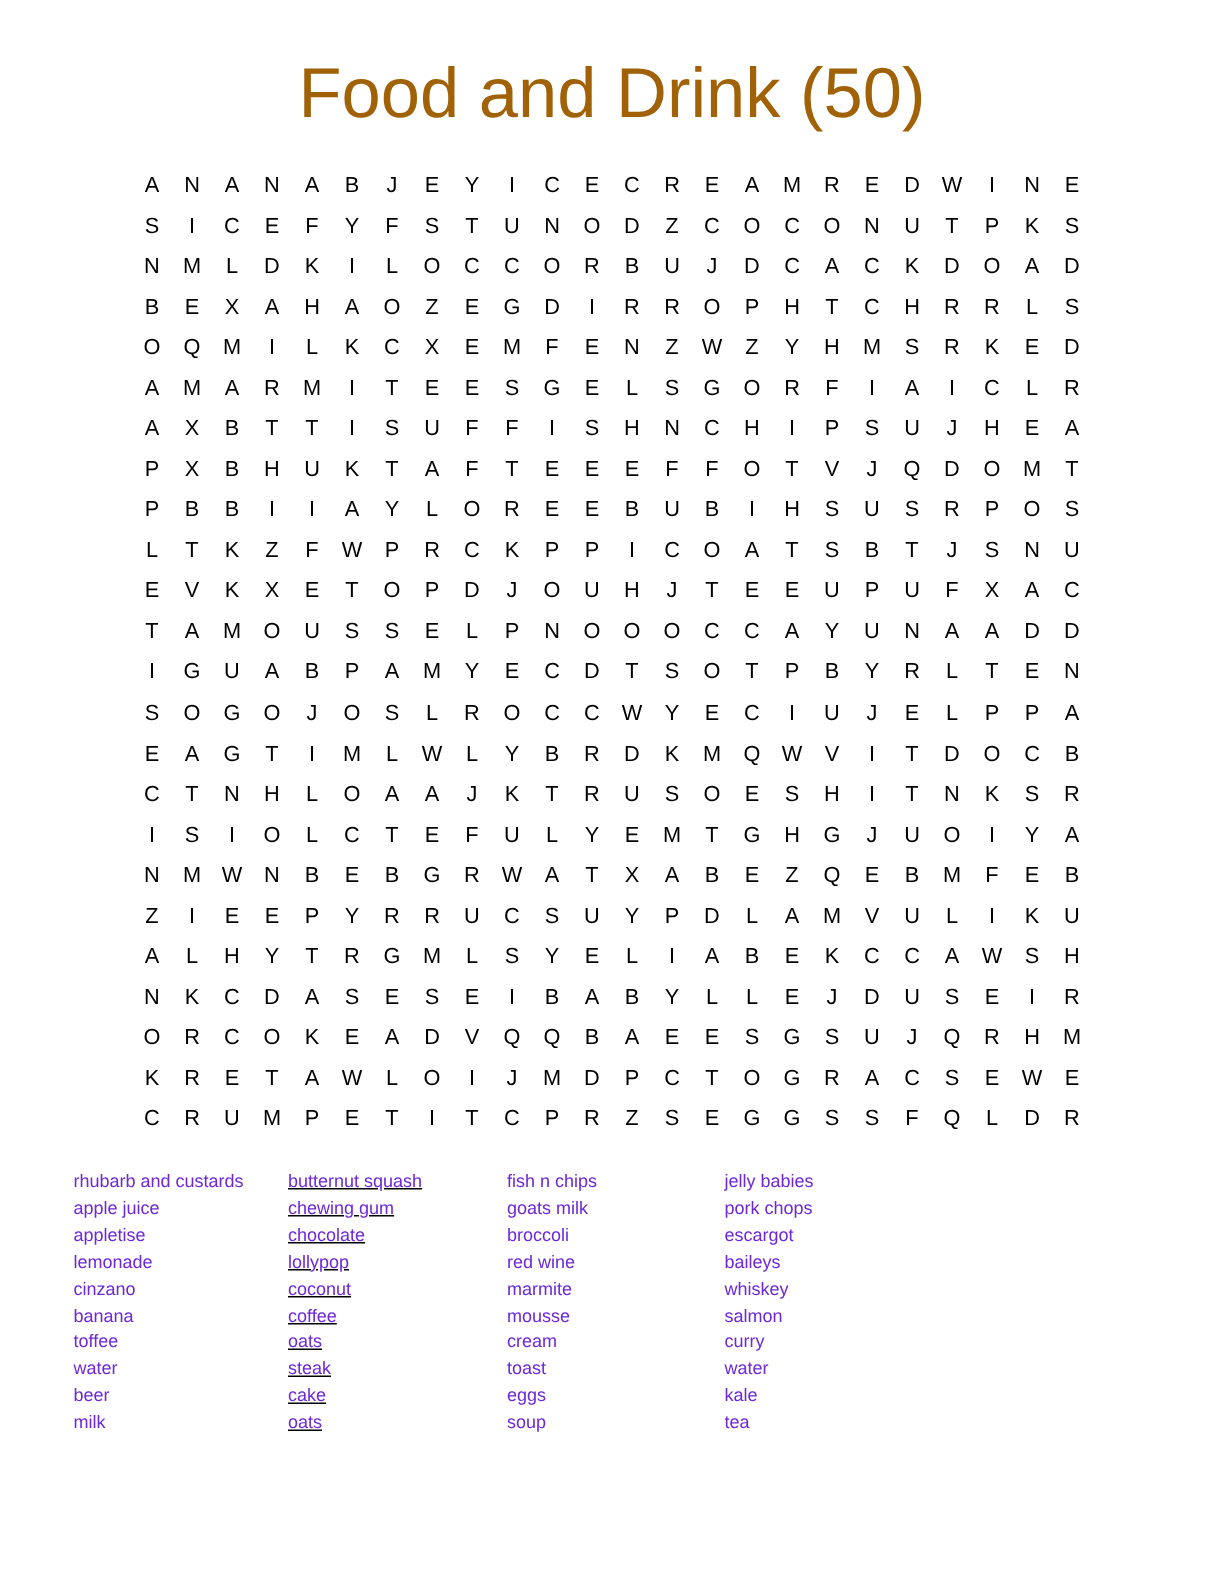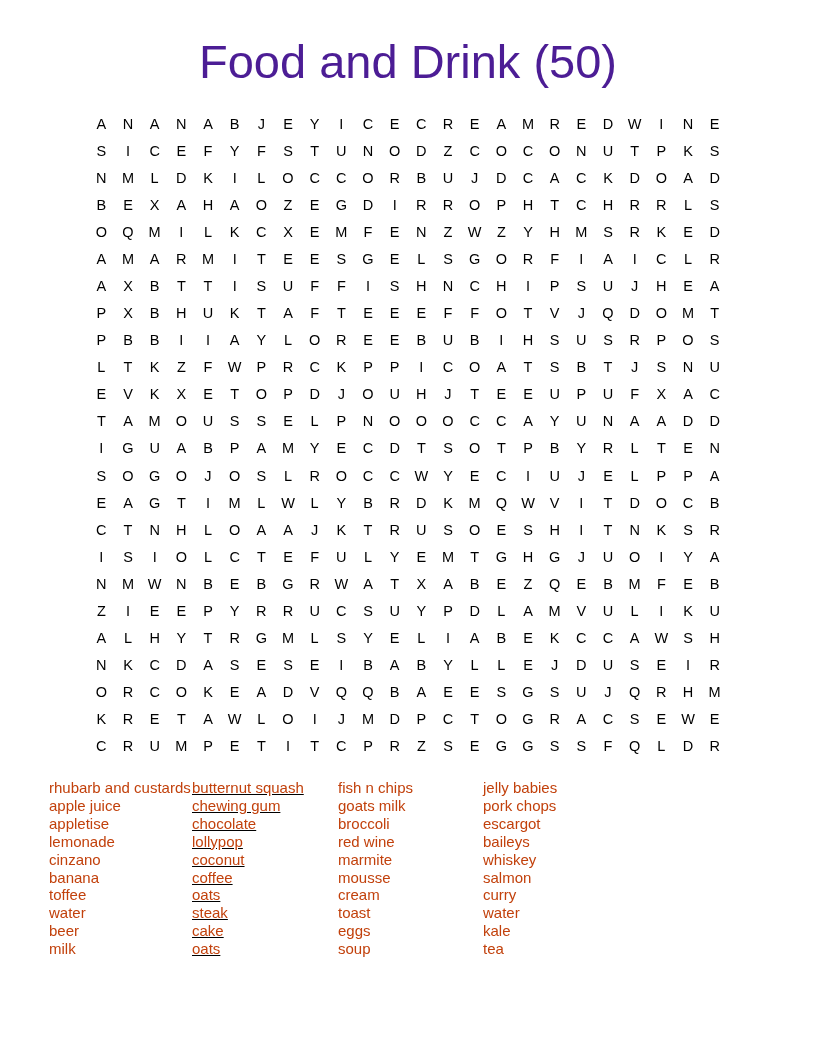--- a/index.html
+++ b/index.html
@@ -24,21 +24,21 @@
   .title {
     position: absolute;
     top: 38px;
     left: 0;
     right: 0;
     text-align: center;
     font-size: 47px;
     line-height: 47px;
     font-weight: 400;
     margin: 0;
-    color: #4c1d95;
+    color: #a16207;
     letter-spacing: 0;
   }
   .grid {
     position: absolute;
     top: 110px;
     left: 88px;
     width: 640px;
     display: grid;
     grid-template-columns: repeat(24, 1fr);
   }
@@ -60,23 +60,23 @@
     display: flex;
     align-items: flex-start;
   }
   .word-col { flex: 0 0 auto; }
   .word-col:nth-child(1) { width: 143px; }
   .word-col:nth-child(2) { width: 146px; text-decoration: underline; }
   .word-col:nth-child(3) { width: 145px; }
   .word-col:nth-child(4) { width: 145px; }
   .word-col:nth-child(5) { width: auto; font-weight: bold; }
   .word {
-    font-size: 15px;
+    font-size: 12px;
     line-height: 17.9px;
-    color: #c2410c;
+    color: #6d28d9;
     white-space: nowrap;
   }
 </style>
 </head>
 <body>
 
 <div class="page">
   <h1 class="title">Food and Drink (50)</h1>
   <div class="grid">
       <span class="cell">A</span>

